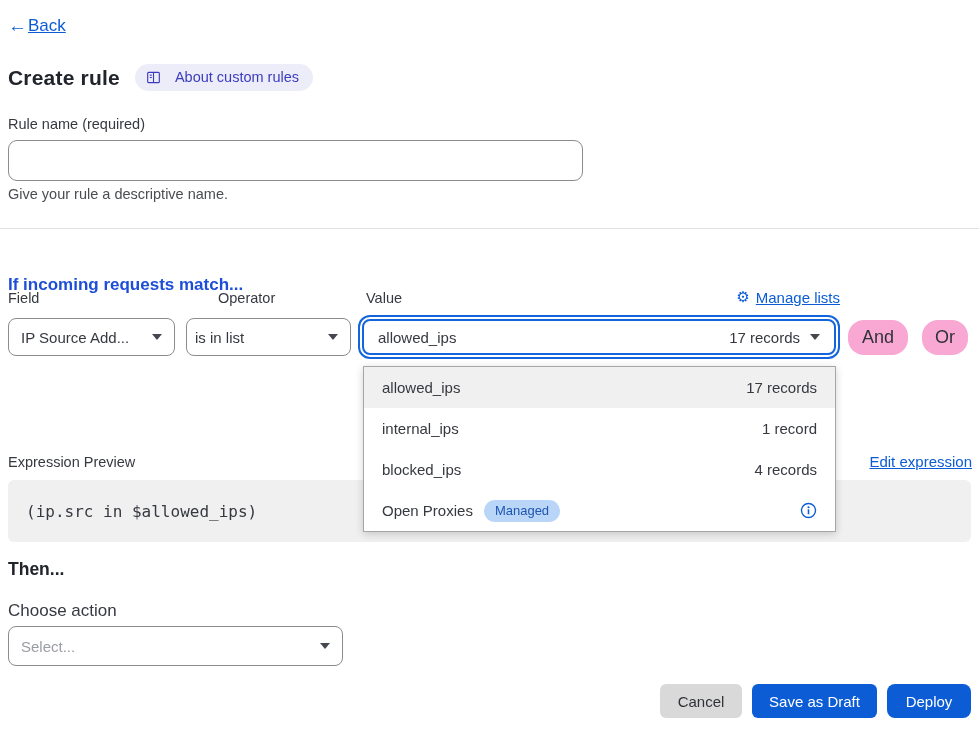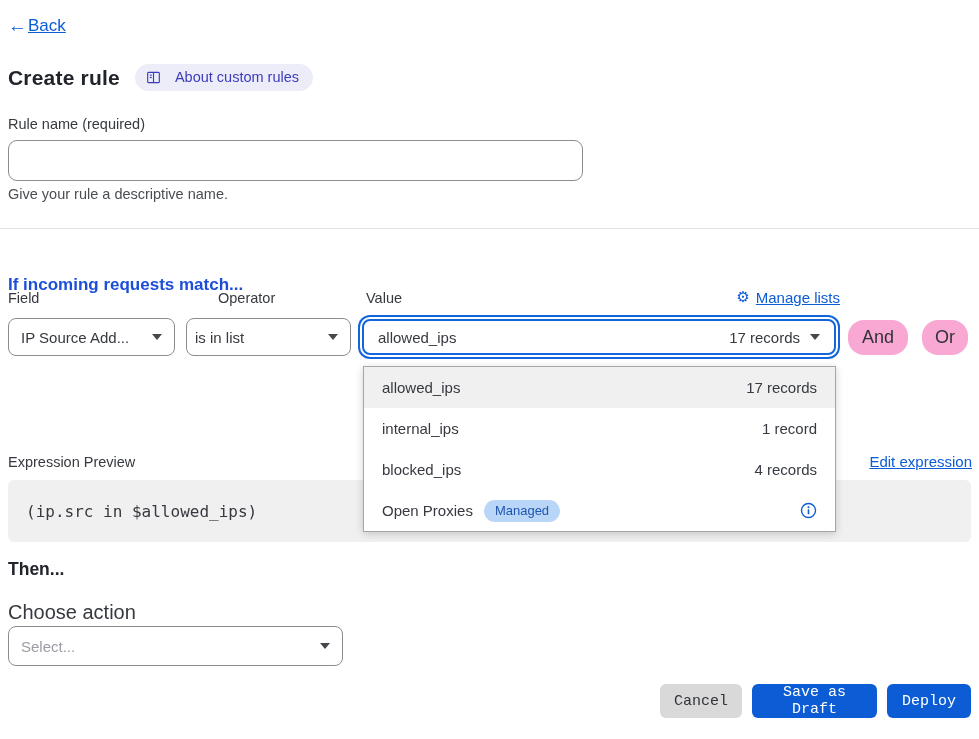--- a/index.html
+++ b/index.html
@@ -59,30 +59,30 @@
   .info-icon { display:flex; align-items:center; cursor:pointer; }
 
   
   .expr-label { position:absolute; left:8px; top:454px; font-size:14.5px; color:#36393f; }
   .edit-link { position:absolute; right:7px; top:453px; font-size:15px; }
   .expr-block { position:absolute; left:8px; top:480px; width:963px; height:62px; background:#f0f0f0; border-radius:6px; z-index:1; }
   .expr-code { position:absolute; left:18px; top:22px; font-family:"DejaVu Sans Mono", monospace; font-size:16px; color:#36393f; }
 
   
   .then-heading { position:absolute; left:8px; top:559px; font-size:17.5px; font-weight:700; color:#21242b; }
-  .action-label { position:absolute; left:8px; top:601px; font-size:20px; }
+  .action-label { position:absolute; left:8px; top:601px; font-size:17px; }
   .action-select { left:8px; top:626px; width:335px; height:40px; }
   .placeholder { color:#9a9da3; }
 
   
-  .footer-btn { position:absolute; top:684px; height:34px; border:none; border-radius:6px; font-size:15px; font-family:Liberation Mono, monospace; cursor:pointer; display:flex; align-items:center; justify-content:center; }
+  .footer-btn { position:absolute; top:684px; height:34px; border:none; border-radius:6px; font-size:15px; font-family:Liberation Sans, sans-serif; cursor:pointer; display:flex; align-items:center; justify-content:center; }
   .cancel-btn { left:660px; width:82px; background:#d9d9d9; color:#2f3237; }
   .blue-btn { background:#0b5cd5; color:#ffffff; }
   .save-btn { left:752px; width:125px; }
-  .deploy-btn { left:887px; width:84px; }
+  .deploy-btn { left:887px; width:84px;border-radius:8px; }
 </style>
 </head>
 <body>
 
 <div class="page">
 
   <div class="back-link">
     <span class="back-arrow">←</span>
     <span class="back-label">Back</span>
   </div>

